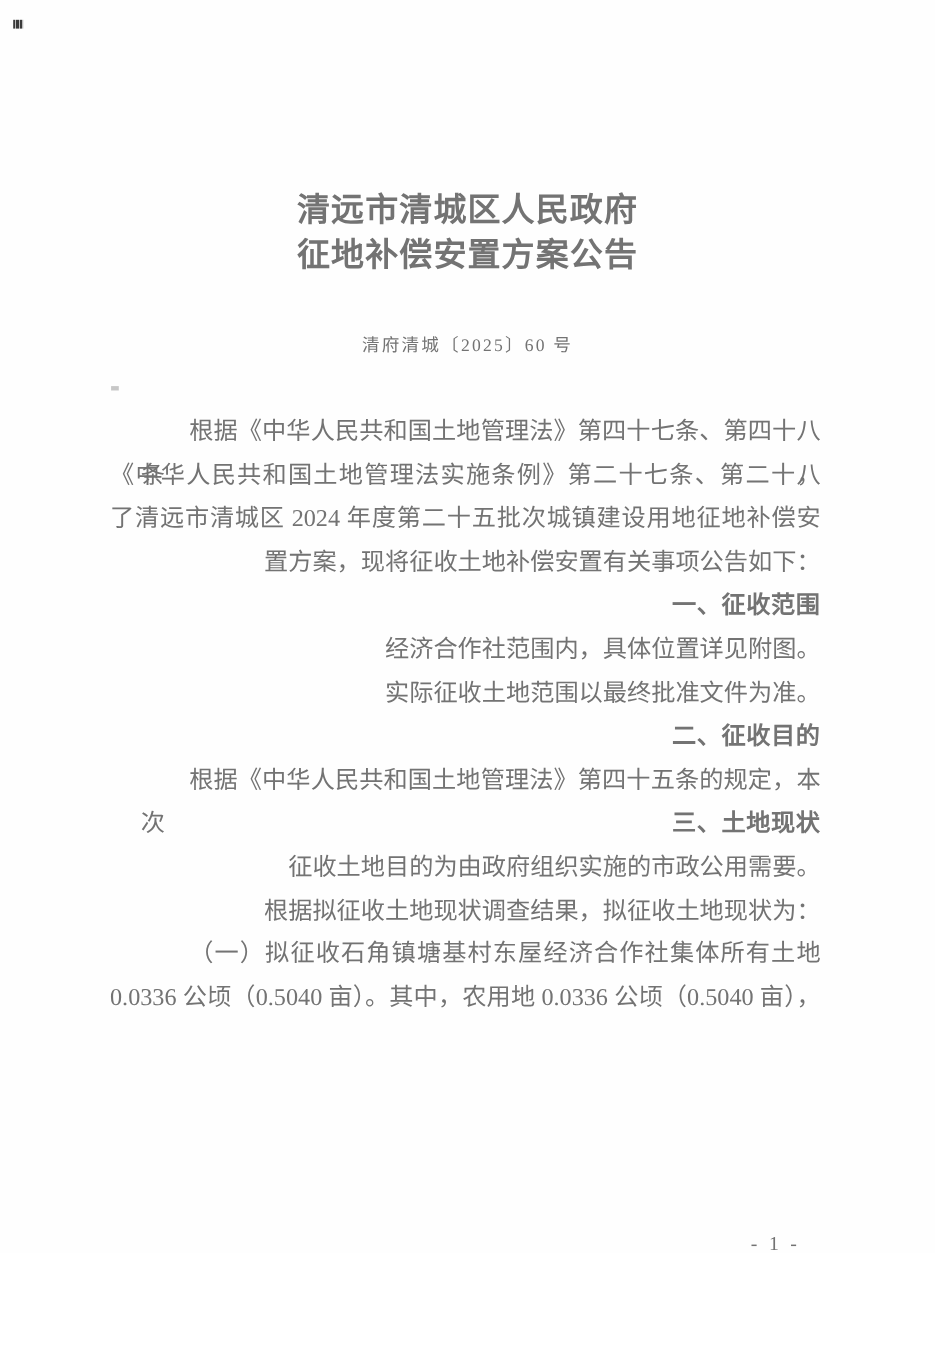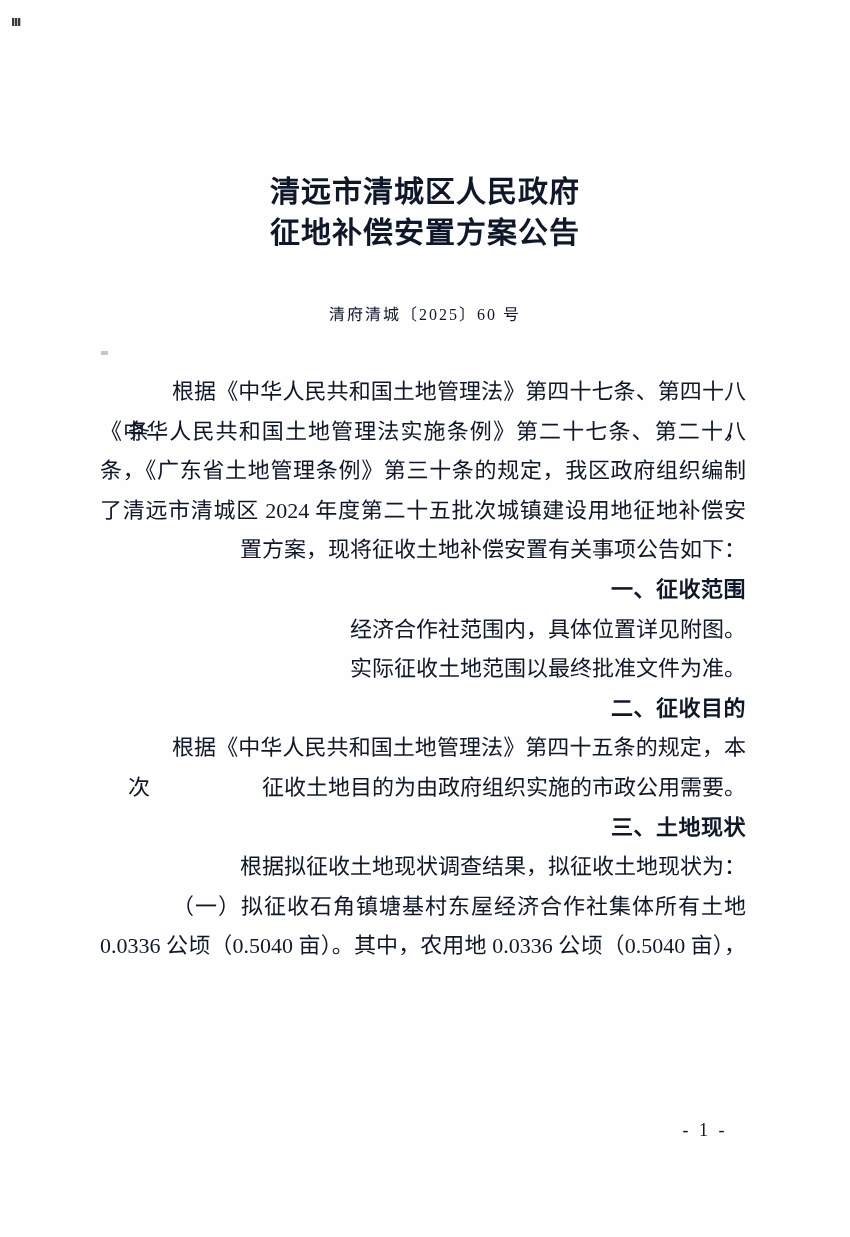--- a/index.html
+++ b/index.html
@@ -6,21 +6,21 @@
     margin: 0;
     padding: 0;
     background: #ffffff;
   }
   .page {
     position: relative;
     width: 850px;
     height: 1139px;
     background: #fefefe;
     overflow: hidden;
-    color: #0f172a;
+    color: #737373;
     font-family: "Liberation Serif", "DejaVu Serif", serif;
   }
   .doc-title {
     position: absolute;
     top: 171px;
     left: 0;
     width: 850px;
     text-align: center;
     font-family: "Liberation Serif", "DejaVu Serif", serif;
     font-weight: bold;
@@ -102,30 +102,29 @@
   <div class="doc-title">
     <div>清远市清城区人民政府</div>
     <div>征地补偿安置方案公告</div>
   </div>
 
   <div class="doc-number">清府清城〔2025〕60 号</div>
 
   <div class="doc-body">
       <div class="line body indent fill">根据《中华人民共和国土地管理法》第四十七条、第四十八条，</div>
       <div class="line body fill">《中华人民共和国土地管理法实施条例》第二十七条、第二十八</div>
-      <div class="line body fill">条，《广东省土地管理条例》第三十条的规定，我区政府组织编制</div>
       <div class="line body fill">了清远市清城区 2024 年度第二十五批次城镇建设用地征地补偿安</div>
       <div class="line body">置方案，现将征收土地补偿安置有关事项公告如下：</div>
       <div class="line heading indent">一、征收范围</div>
       <div class="line body">经济合作社范围内，具体位置详见附图。</div>
       <div class="line body indent">实际征收土地范围以最终批准文件为准。</div>
       <div class="line heading indent">二、征收目的</div>
       <div class="line body indent fill">根据《中华人民共和国土地管理法》第四十五条的规定，本次</div>
+      <div class="line heading indent">三、土地现状</div>
       <div class="line body">征收土地目的为由政府组织实施的市政公用需要。</div>
-      <div class="line heading indent">三、土地现状</div>
       <div class="line body indent">根据拟征收土地现状调查结果，拟征收土地现状为：</div>
       <div class="line body indent fill">（一）拟征收石角镇塘基村东屋经济合作社集体所有土地</div>
       <div class="line body fill">0.0336 公顷（0.5040 亩）。其中，农用地 0.0336 公顷（0.5040 亩），</div>
     </div>
 
   <div class="page-number">- 1 -</div>
 
 </div>
 
 </body></html>

